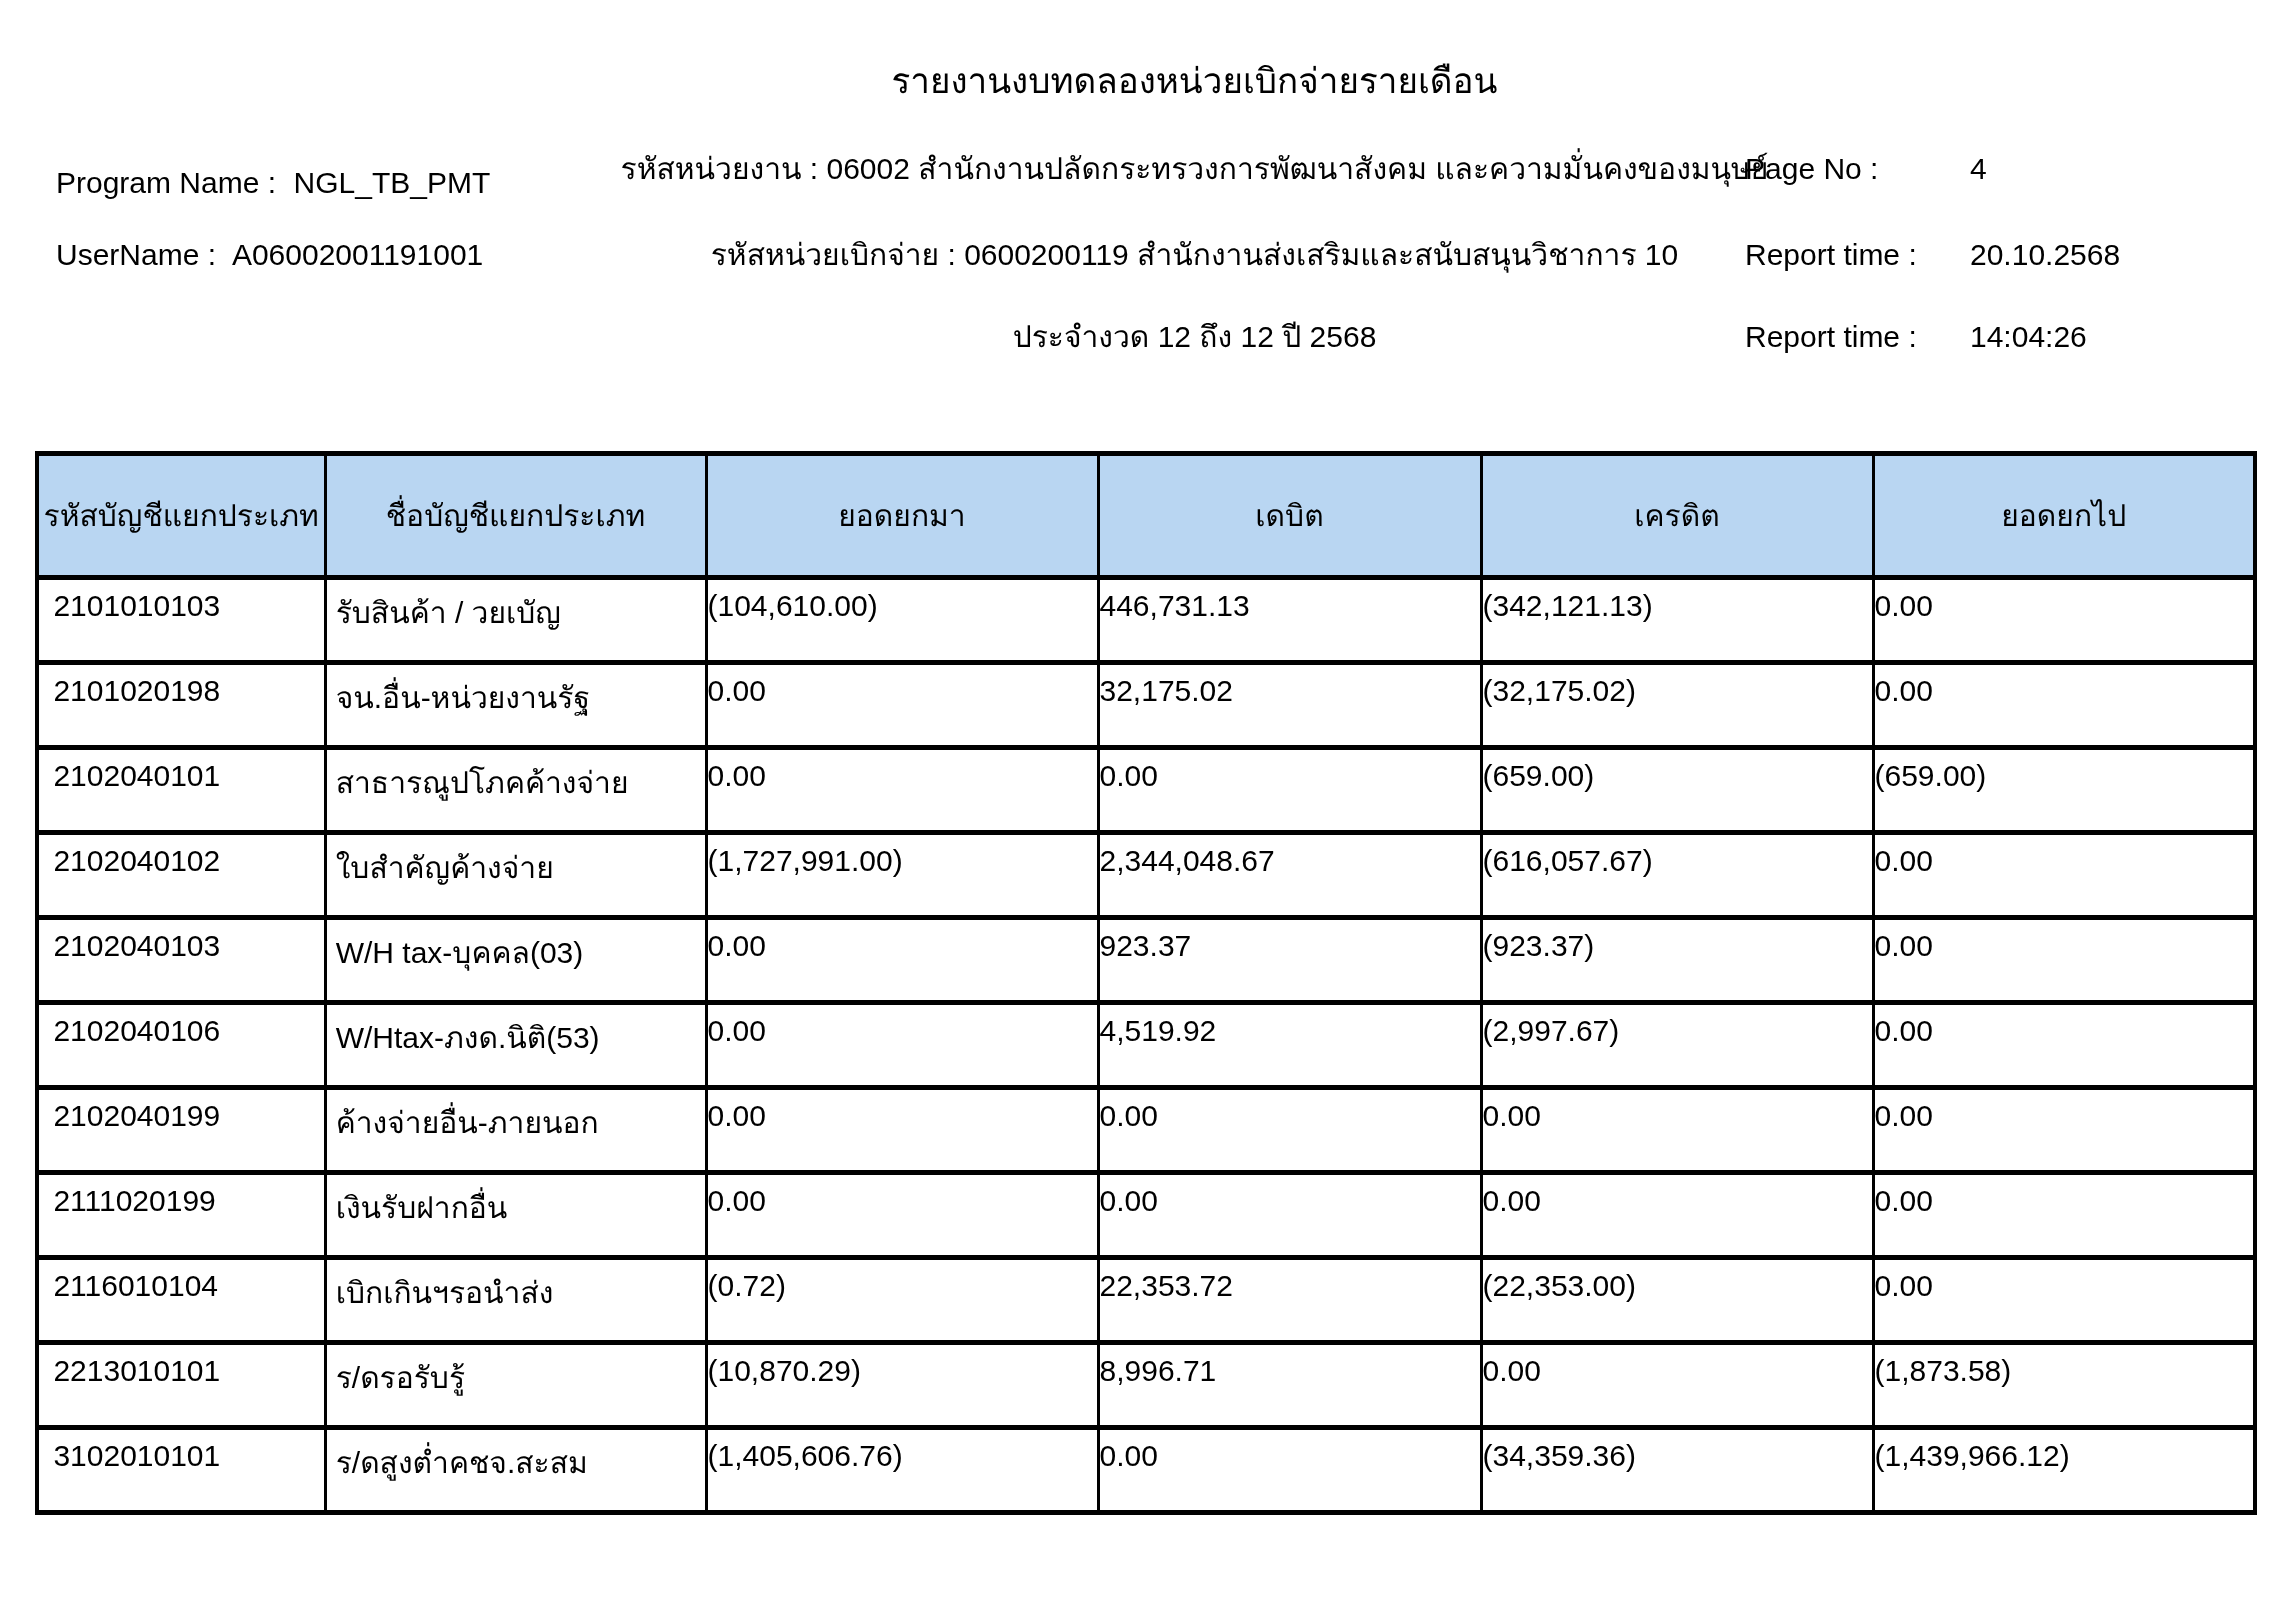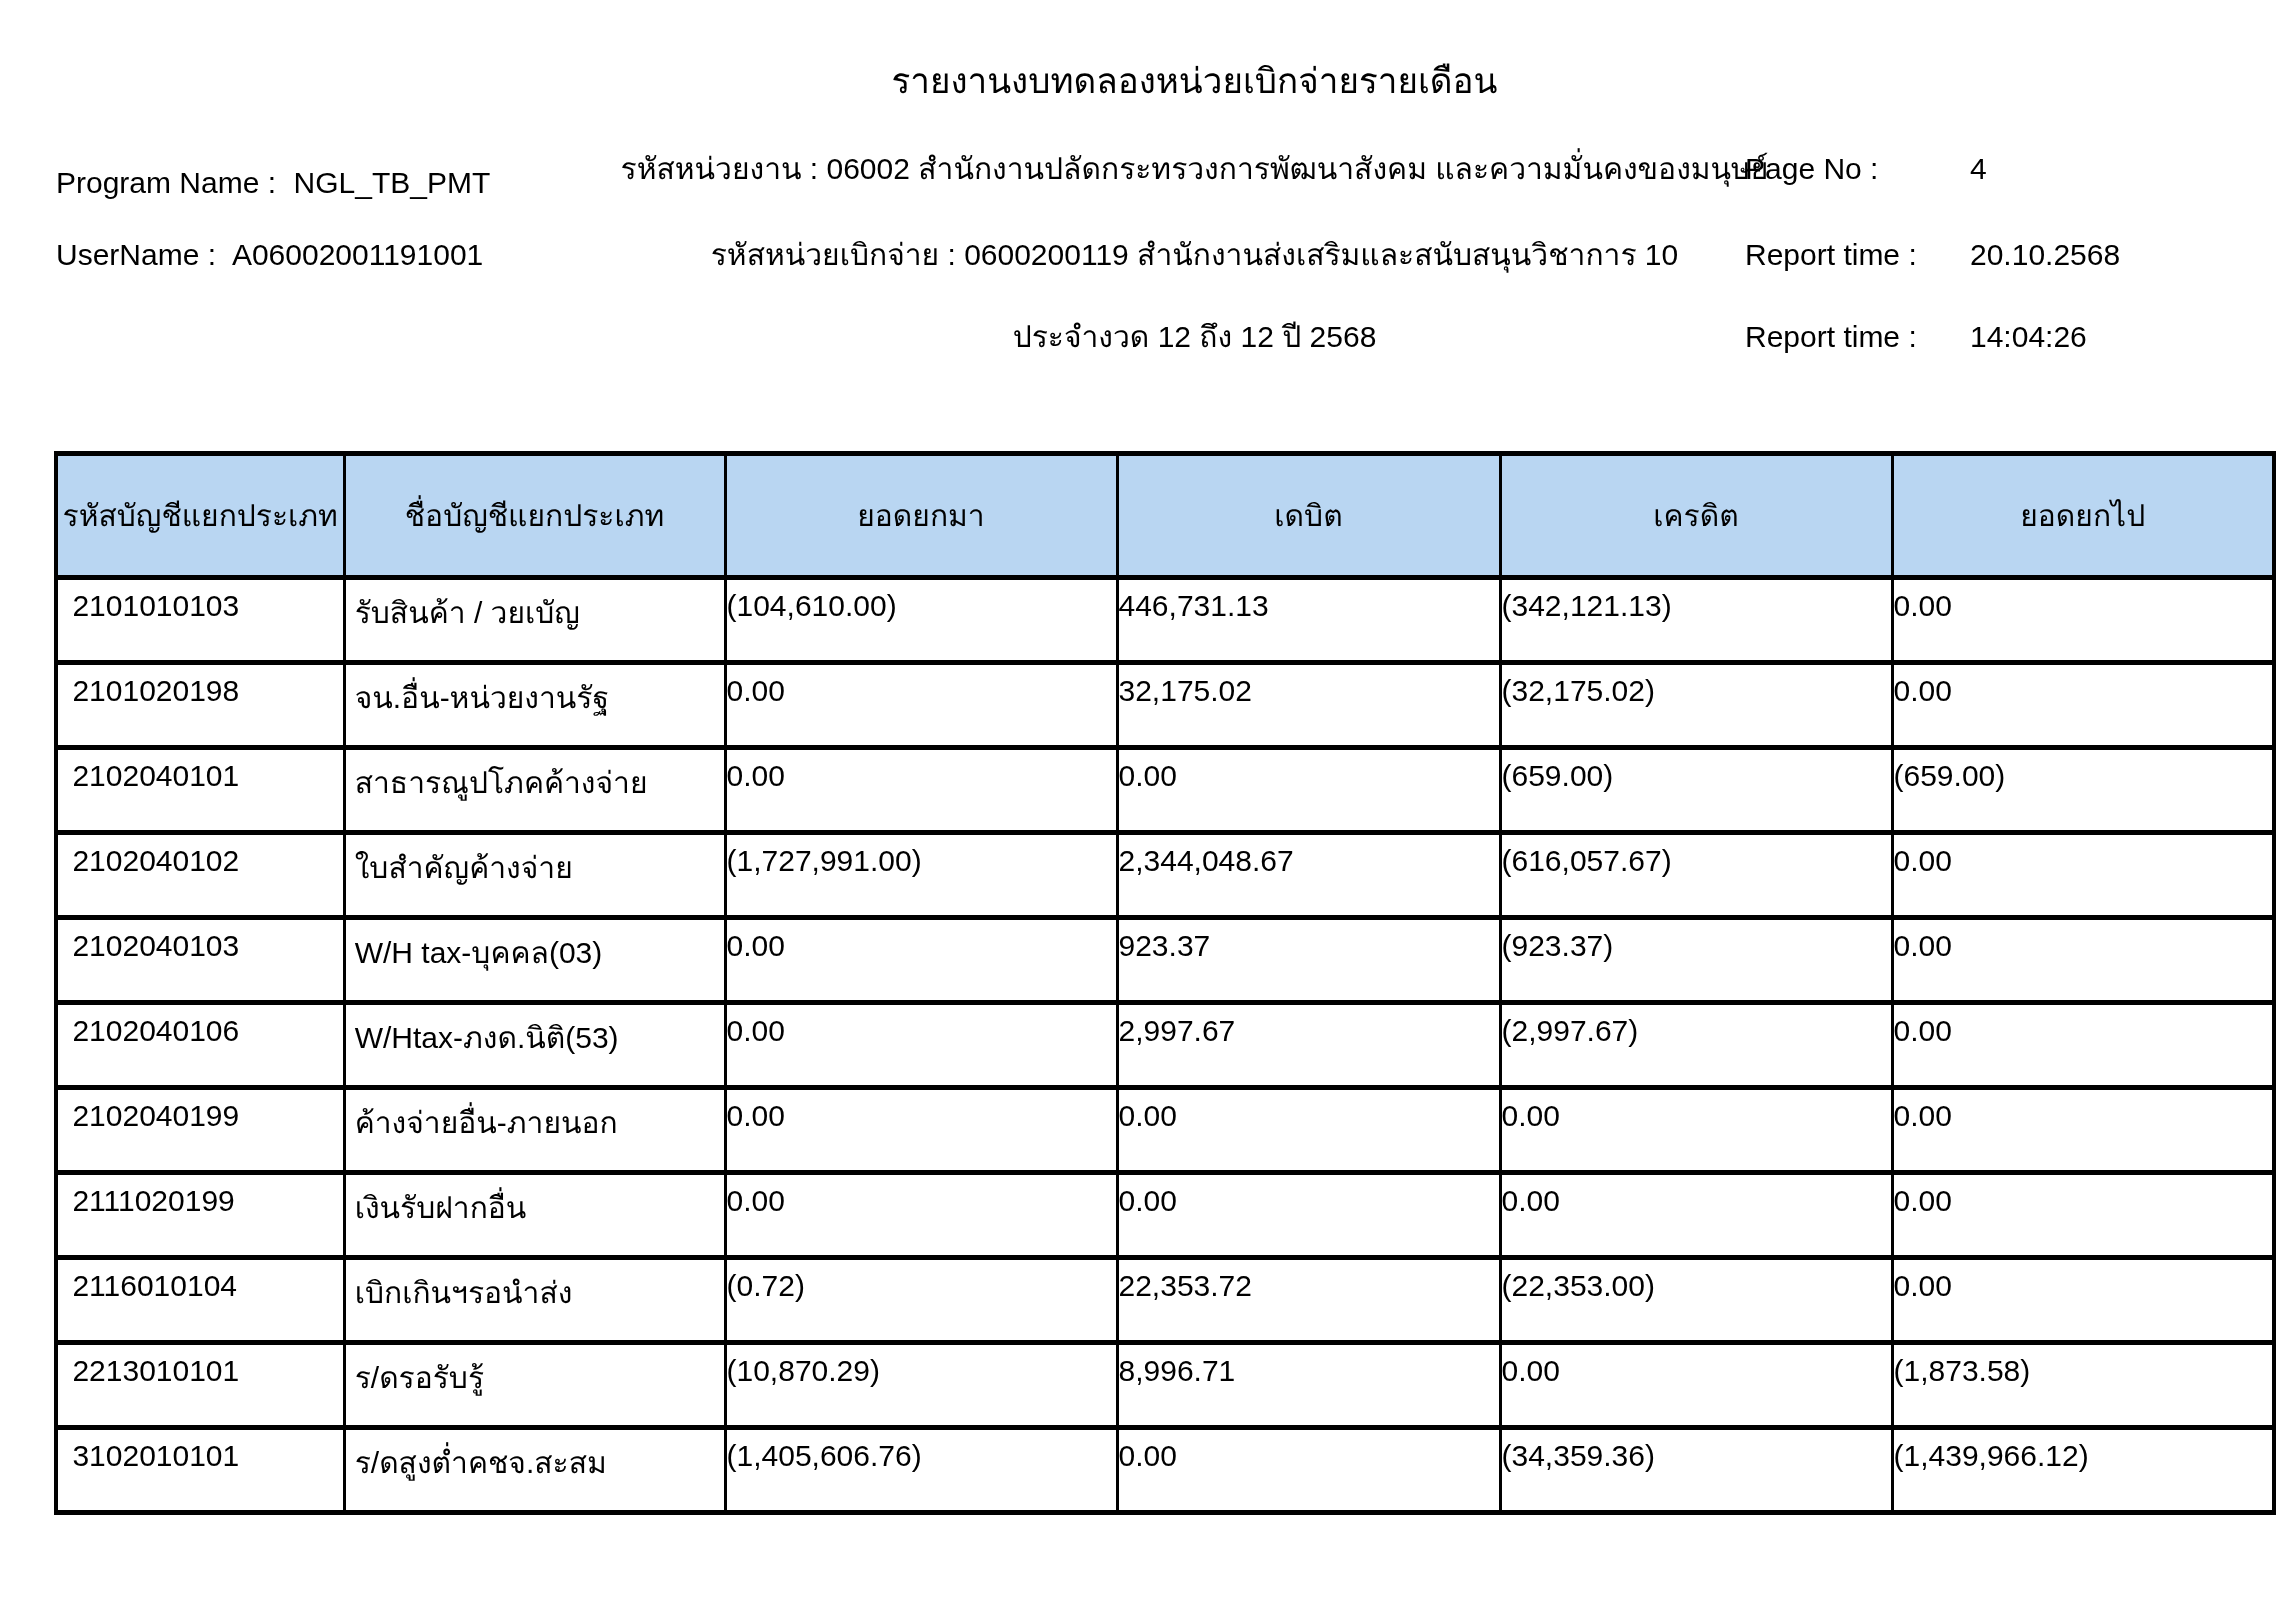--- a/index.html
+++ b/index.html
@@ -20,21 +20,21 @@
   }
   .centered {
     left: calc(50% + 47px);
     transform: translateX(-50%);
   }
   .title { font-size: 35px; }
   .lbl { margin-right: 9.2px; }
 
   table#tb {
     position: absolute;
-    left: 54px;
+    left: 35px;
     top: 451px;
     width: 2218px;
     border-collapse: collapse;
     table-layout: fixed;
     border: 4.6px solid #000;
   }
   #tb th, #tb td {
     border: 3.3px solid #000;
     border-top-width: 5.9px;
     border-bottom-width: 5.9px;
@@ -140,21 +140,21 @@
         <td class="c1">W/H tax-บุคคล(03)</td>
         <td class="num">0.00</td>
         <td class="num">923.37</td>
         <td class="num">(923.37)</td>
         <td class="num">0.00</td>
       </tr>
       <tr>
         <td class="c0">2102040106</td>
         <td class="c1">W/Htax-ภงด.นิติ(53)</td>
         <td class="num">0.00</td>
-        <td class="num">2,997.67</td>
+        <td class="num">4,519.92</td>
         <td class="num">(2,997.67)</td>
         <td class="num">0.00</td>
       </tr>
       <tr>
         <td class="c0">2102040199</td>
         <td class="c1">ค้างจ่ายอื่น-ภายนอก</td>
         <td class="num">0.00</td>
         <td class="num">0.00</td>
         <td class="num">0.00</td>
         <td class="num">0.00</td>

